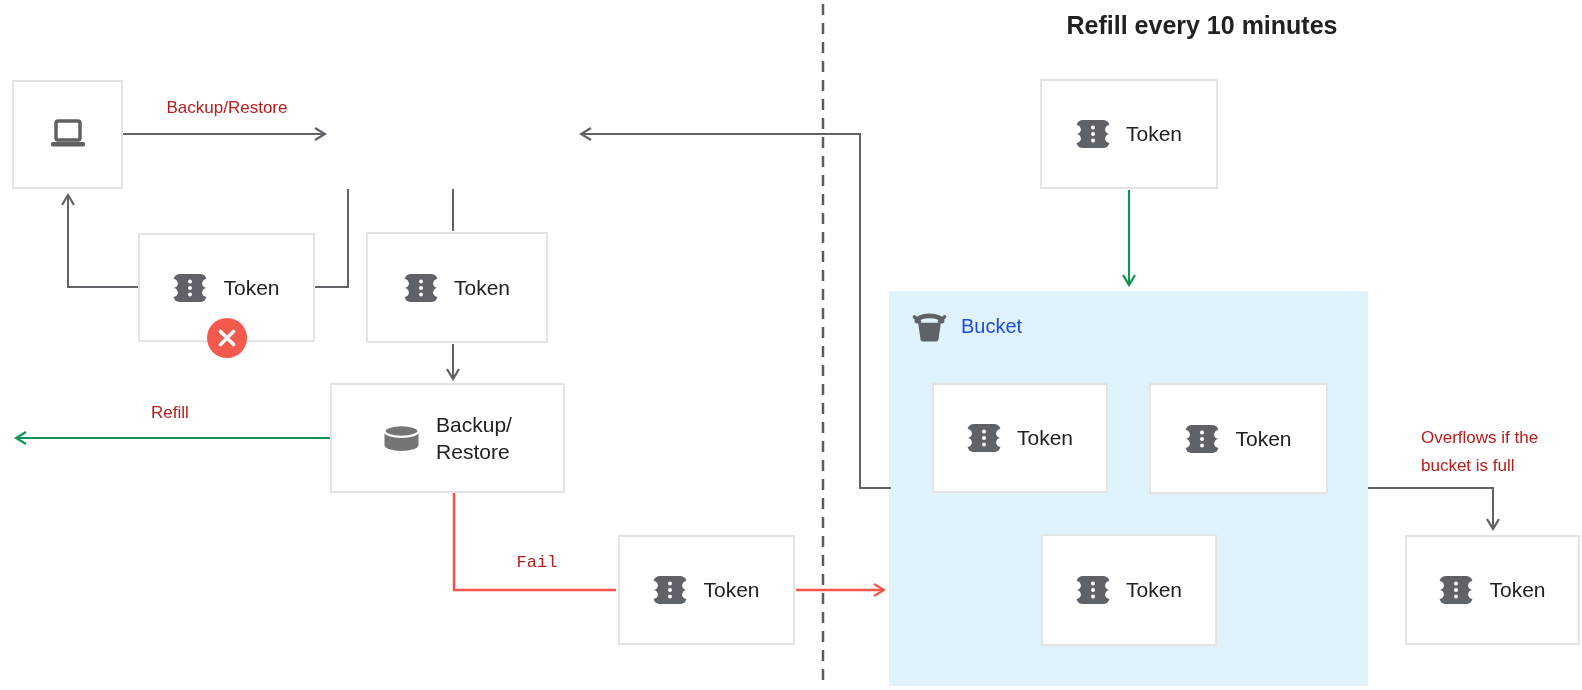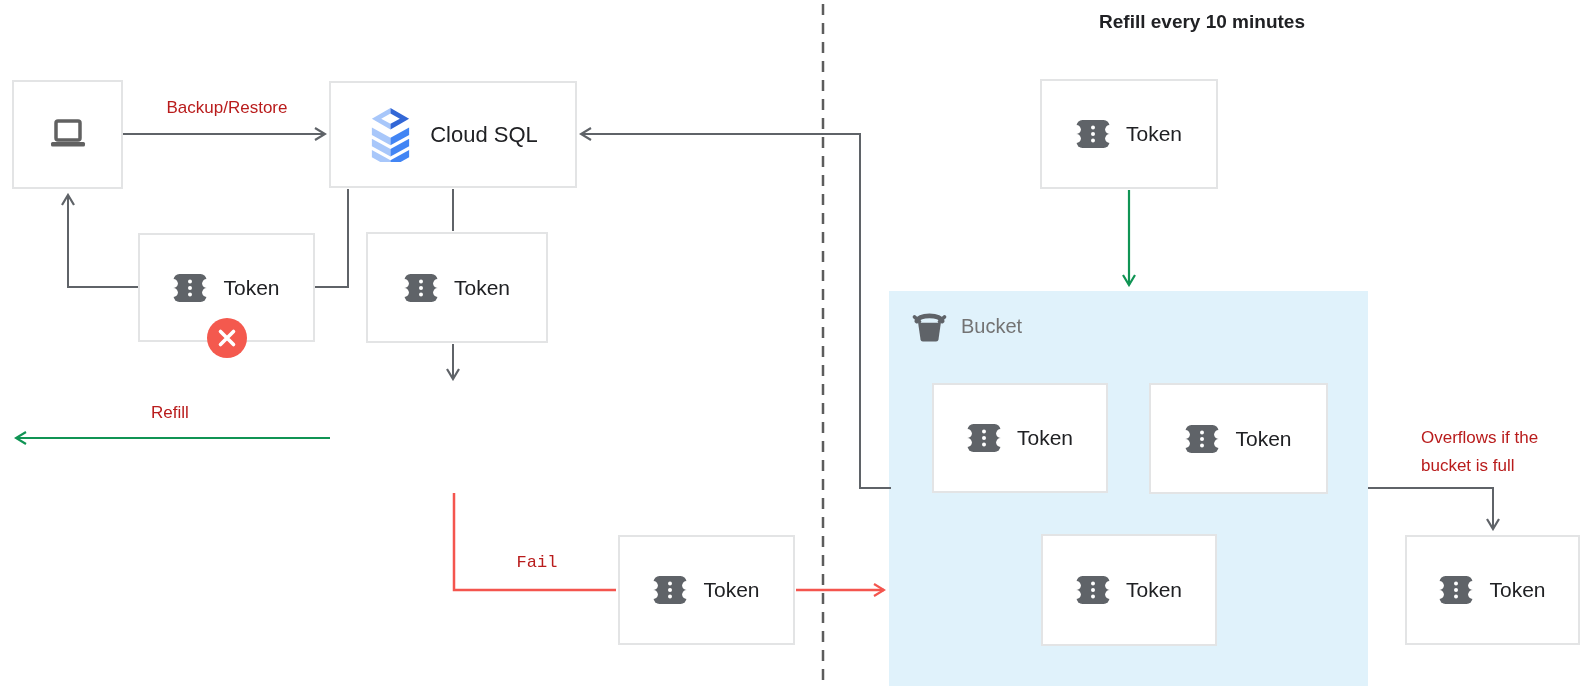--- a/index.html
+++ b/index.html
@@ -8,35 +8,35 @@
     font-family:"Liberation Sans", sans-serif;
   }
   .layer-svg{position:absolute;left:0;top:0;z-index:2;}
   .bucket{
     position:absolute;left:889px;top:291px;width:479px;height:395px;
     background:#e0f2fb;z-index:1;
   }
   .bucket-header{
     position:absolute;left:22px;top:20px;display:flex;align-items:center;gap:13px;
   }
-  .bucket-label{font-size:20px;color:#737373;text-align:right;}
+  .bucket-label{font-size:20px;color:#1d4ed8;text-align:right;}
   .node{
     position:absolute;background:#ffffff;border:2px solid #e3e4e5;box-sizing:border-box;
     display:flex;align-items:center;justify-content:center;gap:16px;z-index:3;
   }
   .node-label{font-size:21px;color:#202124;white-space:nowrap;}
   .cloudsql-label{font-size:22px;}
   .backup-label{font-size:21px;line-height:27px;color:#202124;}
   .edge-label{
     position:absolute;font-size:17px;color:#b91c1c;z-index:3;white-space:nowrap;
   }
   .centered{text-align:center;}
   .title{
     position:absolute;left:1002px;top:11px;width:400px;text-align:center;
-    font-size:19px;font-weight:bold;color:#202124;z-index:3;
+    font-size:25px;font-weight:bold;color:#202124;z-index:3;
   }
   .badge{
     position:absolute;left:50%;bottom:-18px;transform:translateX(-50%);
     width:40px;height:40px;border-radius:50%;background:#f4594e;z-index:4;
     display:flex;align-items:center;justify-content:center;
   }
 </style>
 </head>
 <body>
 
@@ -121,46 +121,49 @@
   </svg>
 
   <div class="title">Refill every 10 minutes</div>
 
   <div class="node" style="left:12px;top:80px;width:111px;height:109px;">
     <svg width="40" height="34" viewBox="0 0 40 34">
         <use href="#sym-laptop"></use>
       </svg>
   </div>
 
-  <div class="node" style="left:329px;top:81px;width:248px;height:107px;gap:17px;">
-    <svg width="45" height="54" viewBox="0 0 48 58">
-        <use href="#sym-cloudsql"></use>
-      </svg>
-    <span class="node-label cloudsql-label">Cloud SQL</span>
-  </div>
 
   <div class="node" style="left:138px;top:233px;width:177px;height:109px;">
     <svg width="34" height="30" viewBox="0 0 34 30">
         <use href="#sym-token"></use>
       </svg>
     <span class="node-label">Token</span>
     <div class="badge">
       <svg width="40" height="40" viewBox="0 0 40 40">
         <path d="M13.5,13.5 L26.5,26.5 M26.5,13.5 L13.5,26.5" stroke="#ffffff" stroke-width="3.6" stroke-linecap="round"></path>
       </svg>
     </div>
   </div>
 
   <div class="node" style="left:366px;top:232px;width:182px;height:111px;">
     <svg width="34" height="30" viewBox="0 0 34 30">
         <use href="#sym-token"></use>
       </svg>
     <span class="node-label">Token</span>
   </div>
 
+  <div class="node" style="left:330px;top:383px;width:235px;height:110px;">
+    <svg width="37" height="28" viewBox="0 0 36 28">
+        <use href="#sym-db"></use>
+      </svg>
+    <span class="backup-label">
+      <span>Backup/</span><br>
+      <span>Restore</span>
+    </span>
+  </div>
 
   <div class="node" style="left:618px;top:535px;width:177px;height:110px;">
     <svg width="34" height="30" viewBox="0 0 34 30">
         <use href="#sym-token"></use>
       </svg>
     <span class="node-label">Token</span>
   </div>
 
   <div class="node" style="left:1040px;top:79px;width:178px;height:110px;">
     <svg width="34" height="30" viewBox="0 0 34 30">

